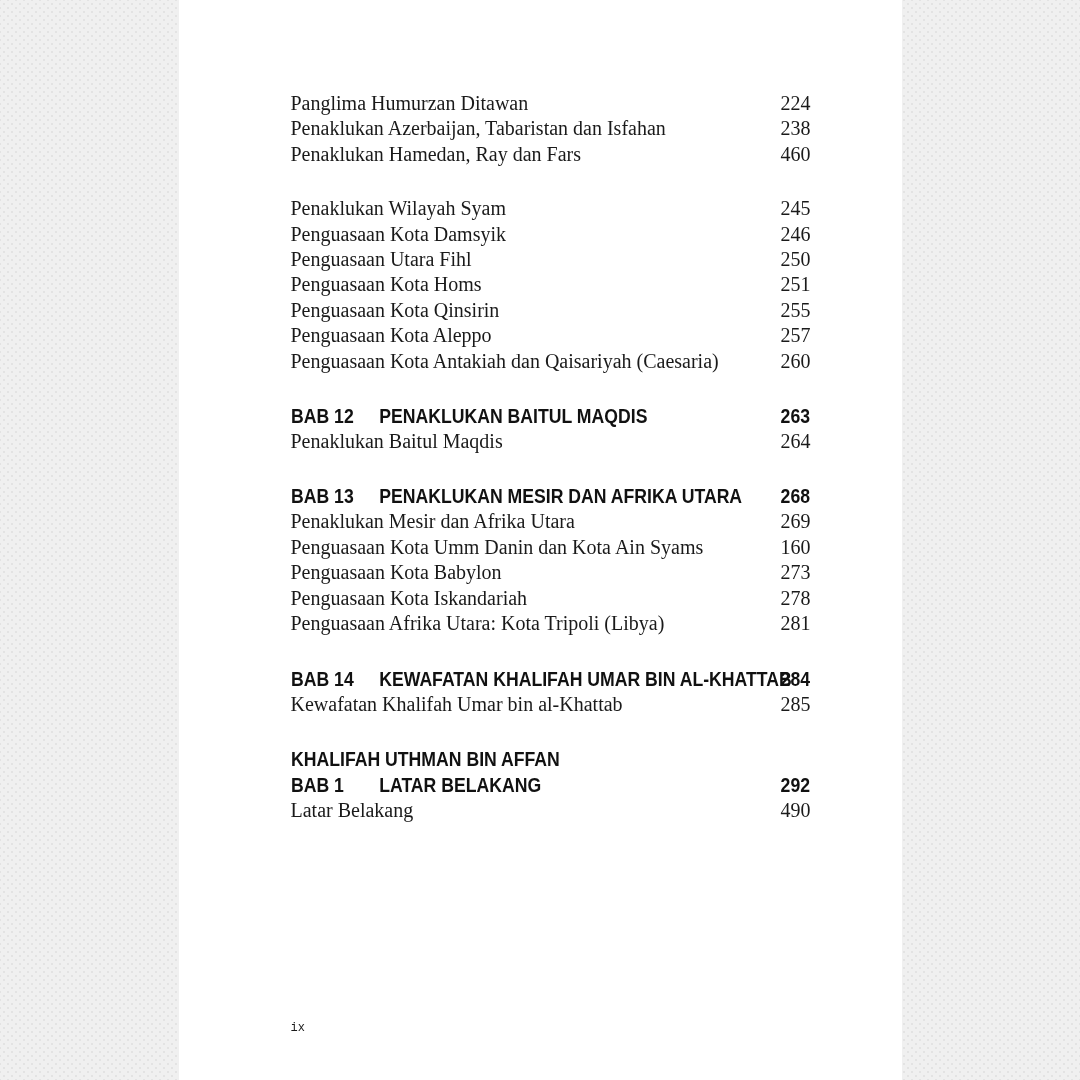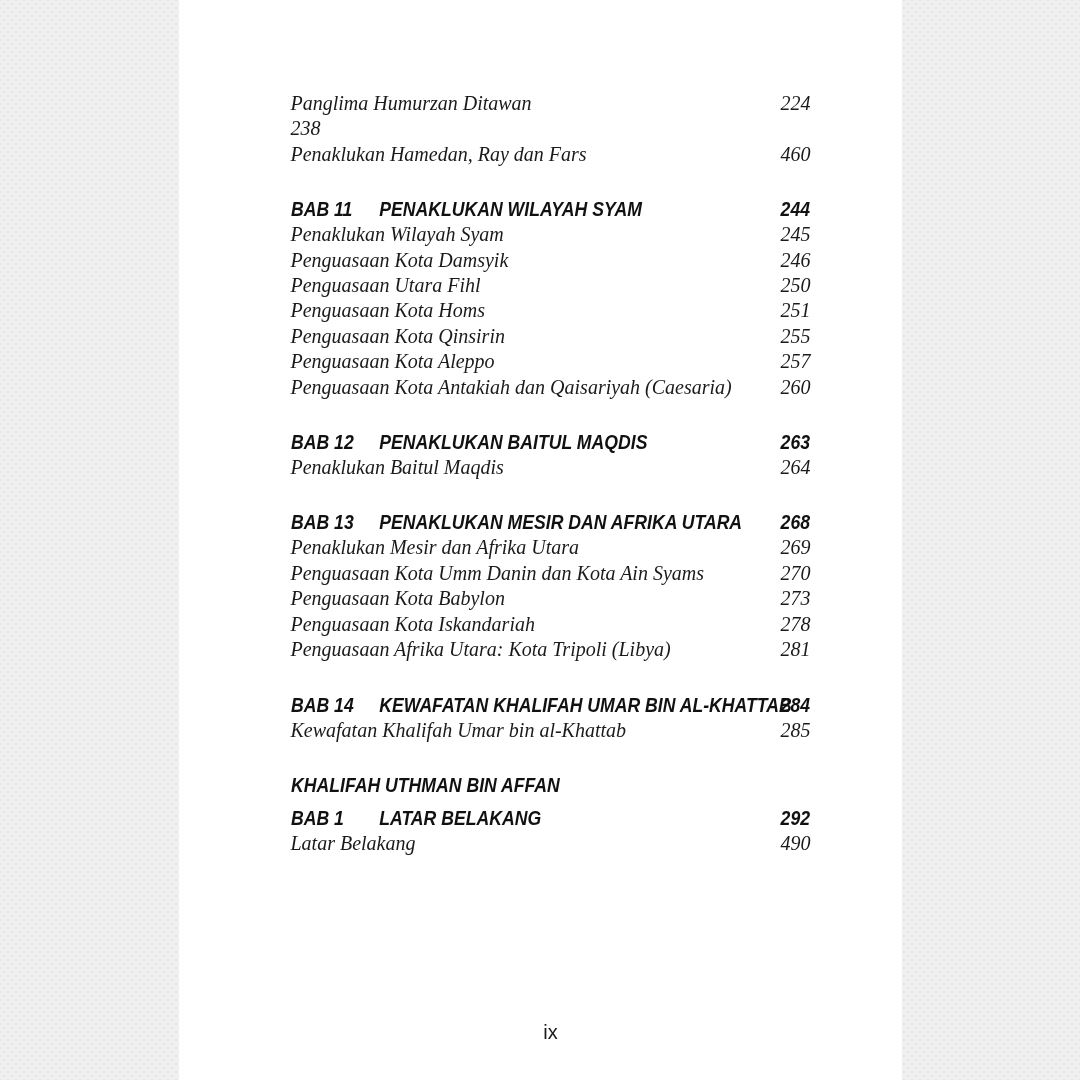--- a/index.html
+++ b/index.html
@@ -27,21 +27,21 @@
   .toc {
     position: absolute;
     left: 112px;
     top: 91px;
     width: 520px;
     color: #1a1a1a;
   }
   .section { margin-top: 29px; }
   .section:first-child { margin-top: 0; }
 
-  .row { line-height: 25.4px; font-style: italic; }
+  .row { line-height: 25.4px; }
 
   .entry-row {
     display: flex;
     justify-content: space-between;
     align-items: baseline;
     font-family: "Liberation Serif", serif;
     font-size: 20px;
   }
   .entry-title { white-space: nowrap; }
   .entry-page { white-space: nowrap; }
@@ -67,62 +67,56 @@
     width: 105px;
   }
   .chapter-page {
     position: absolute;
     right: 0;
     top: 0;
     white-space: nowrap;
     transform: scaleX(0.84);
     transform-origin: 100% 50%;
   }
-  .part-row { margin-bottom: 7px; }
+  .part-row { }
 
   .folio {
     position: absolute;
     top: 1021px;
     left: 112px;
     width: 520px;
-    text-align: center;
-    font-family: Liberation Sans, sans-serif;
-    font-size: 20px;
+    font-family: Liberation Mono, monospace;
+    font-size: 12px;
     color: #1a1a1a;
   }
 </style>
 </head>
 <body>
 
 <div class="page">
   <main class="toc" id="toc-root">
       <section class="section">
   <div class="row entry-row">
     <span class="entry-title">Panglima Humurzan Ditawan</span>
     <span class="entry-page">224</span>
   </div>
 
 
   <div class="row entry-row">
+    <span class="entry-title">Penaklukan Azerbaijan, Tabaristan dan Isfahan</span>
     <span class="entry-page">238</span>
   </div>
 
   <div class="row entry-row">
     <span class="entry-title">Penaklukan Hamedan, Ray dan Fars</span>
     <span class="entry-page">460</span>
   </div>
 
 </section>
       <section class="section">
-  <div class="row chapter-row">
-    <span class="chapter-left">
-      <span class="chapter-label">BAB 11</span><span class="chapter-title">PENAKLUKAN WILAYAH SYAM</span>
-    </span>
-    <span class="chapter-page">244</span>
-  </div>
 
   <div class="row entry-row">
     <span class="entry-title">Penaklukan Wilayah Syam</span>
     <span class="entry-page">245</span>
   </div>
 
   <div class="row entry-row">
     <span class="entry-title">Penguasaan Kota Damsyik</span>
     <span class="entry-page">246</span>
   </div>
@@ -173,21 +167,21 @@
     <span class="chapter-page">268</span>
   </div>
 
   <div class="row entry-row">
     <span class="entry-title">Penaklukan Mesir dan Afrika Utara</span>
     <span class="entry-page">269</span>
   </div>
 
   <div class="row entry-row">
     <span class="entry-title">Penguasaan Kota Umm Danin dan Kota Ain Syams</span>
-    <span class="entry-page">270</span>
+    <span class="entry-page">160</span>
   </div>
 
   <div class="row entry-row">
     <span class="entry-title">Penguasaan Kota Babylon</span>
     <span class="entry-page">273</span>
   </div>
 
   <div class="row entry-row">
     <span class="entry-title">Penguasaan Kota Iskandariah</span>
     <span class="entry-page">278</span>

